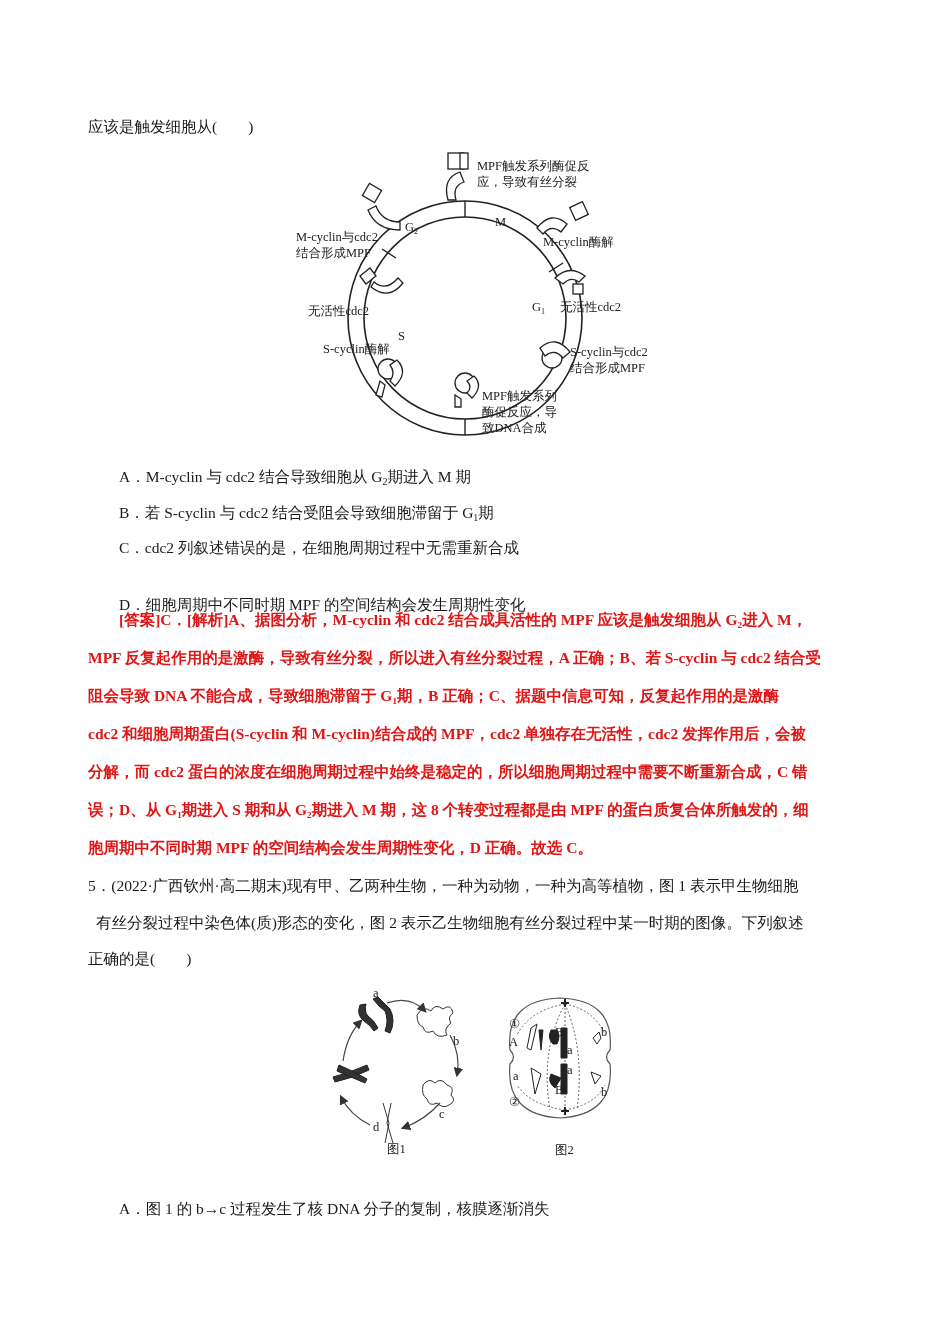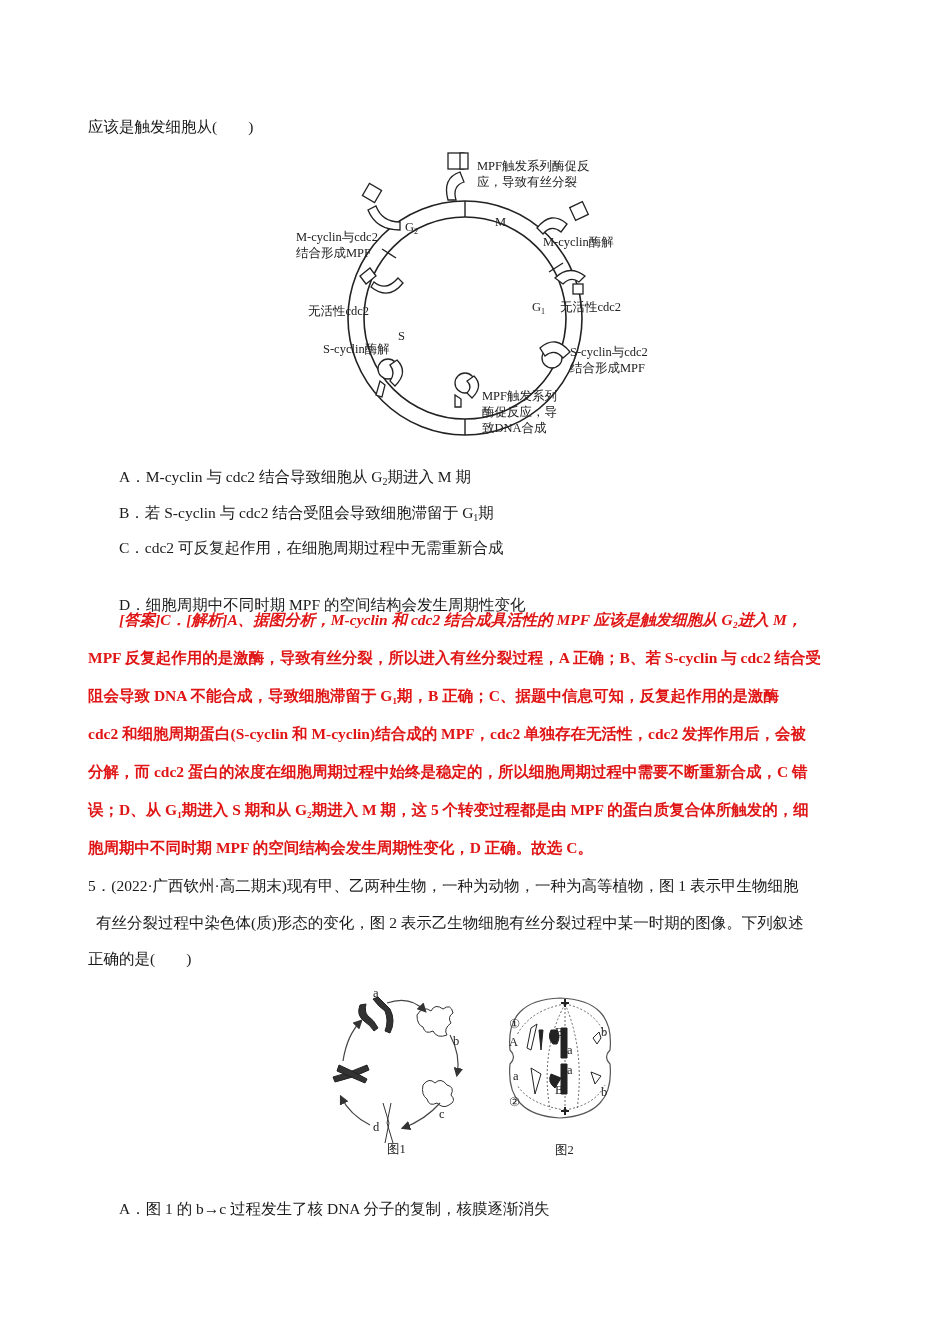--- a/index.html
+++ b/index.html
@@ -68,32 +68,32 @@
   <text class="lbl" x="6" y="109">结合形成MPF</text>
 </svg>
 
 <div class="line" style="left:119px;top:467px;">
   <span>A．</span><span>M-cyclin 与 cdc2 结合导致细胞从 G</span><sub>2</sub><span>期进入 M 期</span>
 </div>
 <div class="line" style="left:119px;top:503px;">
   <span>B．</span><span>若 S-cyclin 与 cdc2 结合受阻会导致细胞滞留于 G</span><sub>1</sub><span>期</span>
 </div>
 <div class="line" style="left:119px;top:538px;">
-  <span>C．</span><span>cdc2 可反复起作用，在细胞周期过程中无需重新合成</span>
+  <span>C．</span><span>cdc2 列叙述错误的是，在细胞周期过程中无需重新合成</span>
 </div>
 <div class="line" style="left:119px;top:574px;margin-top:21px;">
   <span>D．</span><span>细胞周期中不同时期 MPF 的空间结构会发生周期性变化</span>
 </div>
 
-<div class="line ans" style="left:119px;top:610px;font-style:italic;">[答案]C．[解析]A、据图分析，M-cyclin 和 cdc2 结合成具活性的 MPF 应该是触发细胞从 G₂进入 M，</div>
+<div class="line ans" style="left:119px;top:610px;">[答案]C．[解析]A、据图分析，M-cyclin 和 cdc2 结合成具活性的 MPF 应该是触发细胞从 G₂进入 M，</div>
 <div class="line ans" style="left:88px;top:648px;">MPF 反复起作用的是激酶，导致有丝分裂，所以进入有丝分裂过程，A 正确；B、若 S-cyclin 与 cdc2 结合受</div>
 <div class="line ans" style="left:88px;top:686px;">阻会导致 DNA 不能合成，导致细胞滞留于 G₁期，B 正确；C、据题中信息可知，反复起作用的是激酶</div>
 <div class="line ans" style="left:88px;top:724px;">cdc2 和细胞周期蛋白(S-cyclin 和 M-cyclin)结合成的 MPF，cdc2 单独存在无活性，cdc2 发挥作用后，会被</div>
 <div class="line ans" style="left:88px;top:762px;">分解，而 cdc2 蛋白的浓度在细胞周期过程中始终是稳定的，所以细胞周期过程中需要不断重新合成，C 错</div>
-<div class="line ans" style="left:88px;top:800px;">误；D、从 G₁期进入 S 期和从 G₂期进入 M 期，这 5 个转变过程都是由 MPF 的蛋白质复合体所触发的，细</div>
+<div class="line ans" style="left:88px;top:800px;">误；D、从 G₁期进入 S 期和从 G₂期进入 M 期，这 8 个转变过程都是由 MPF 的蛋白质复合体所触发的，细</div>
 <div class="line ans" style="left:88px;top:838px;">胞周期中不同时期 MPF 的空间结构会发生周期性变化，D 正确。故选 C。</div>
 
 <div class="line" style="left:88px;top:876px;">5．(2022·广西钦州·高二期末)现有甲、乙两种生物，一种为动物，一种为高等植物，图 1 表示甲生物细胞</div>
 <div class="line" style="left:88px;top:913px;margin-left:8px;">有丝分裂过程中染色体(质)形态的变化，图 2 表示乙生物细胞有丝分裂过程中某一时期的图像。下列叙述</div>
 <div class="line" style="left:88px;top:949px;">正确的是(　　)</div>
 
 <svg class="fig" style="left:325px;top:985px;" width="160" height="175" viewBox="0 0 160 175">
   <defs>
       <marker id="ah" markerWidth="8" markerHeight="8" refX="6" refY="4" orient="auto">
         <path d="M0 0 L8 4 L0 8 z" fill="#333"></path>

